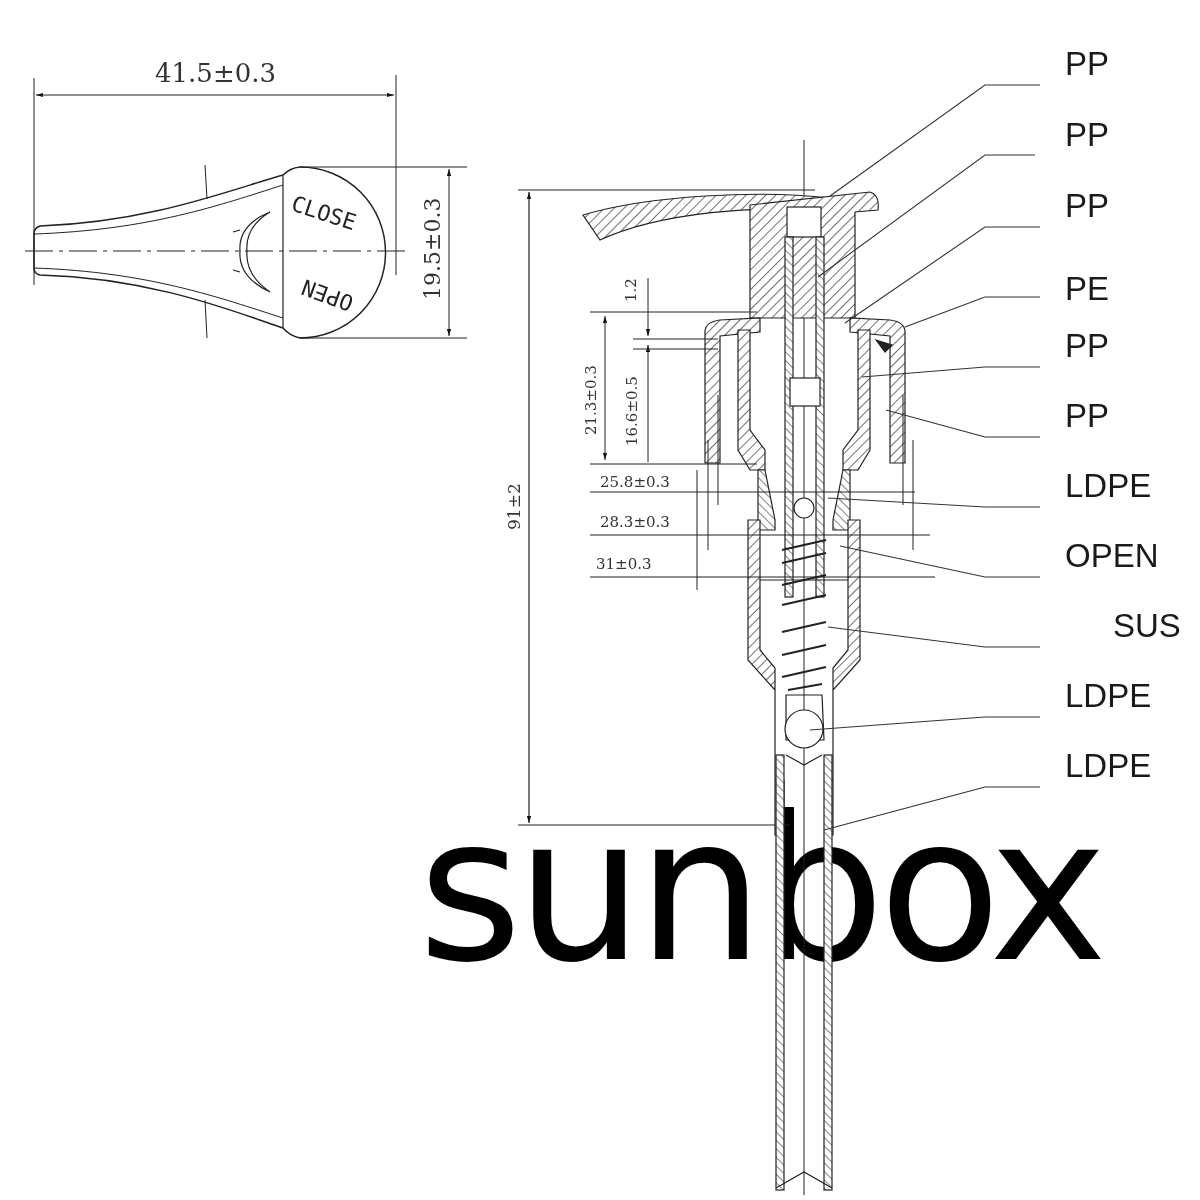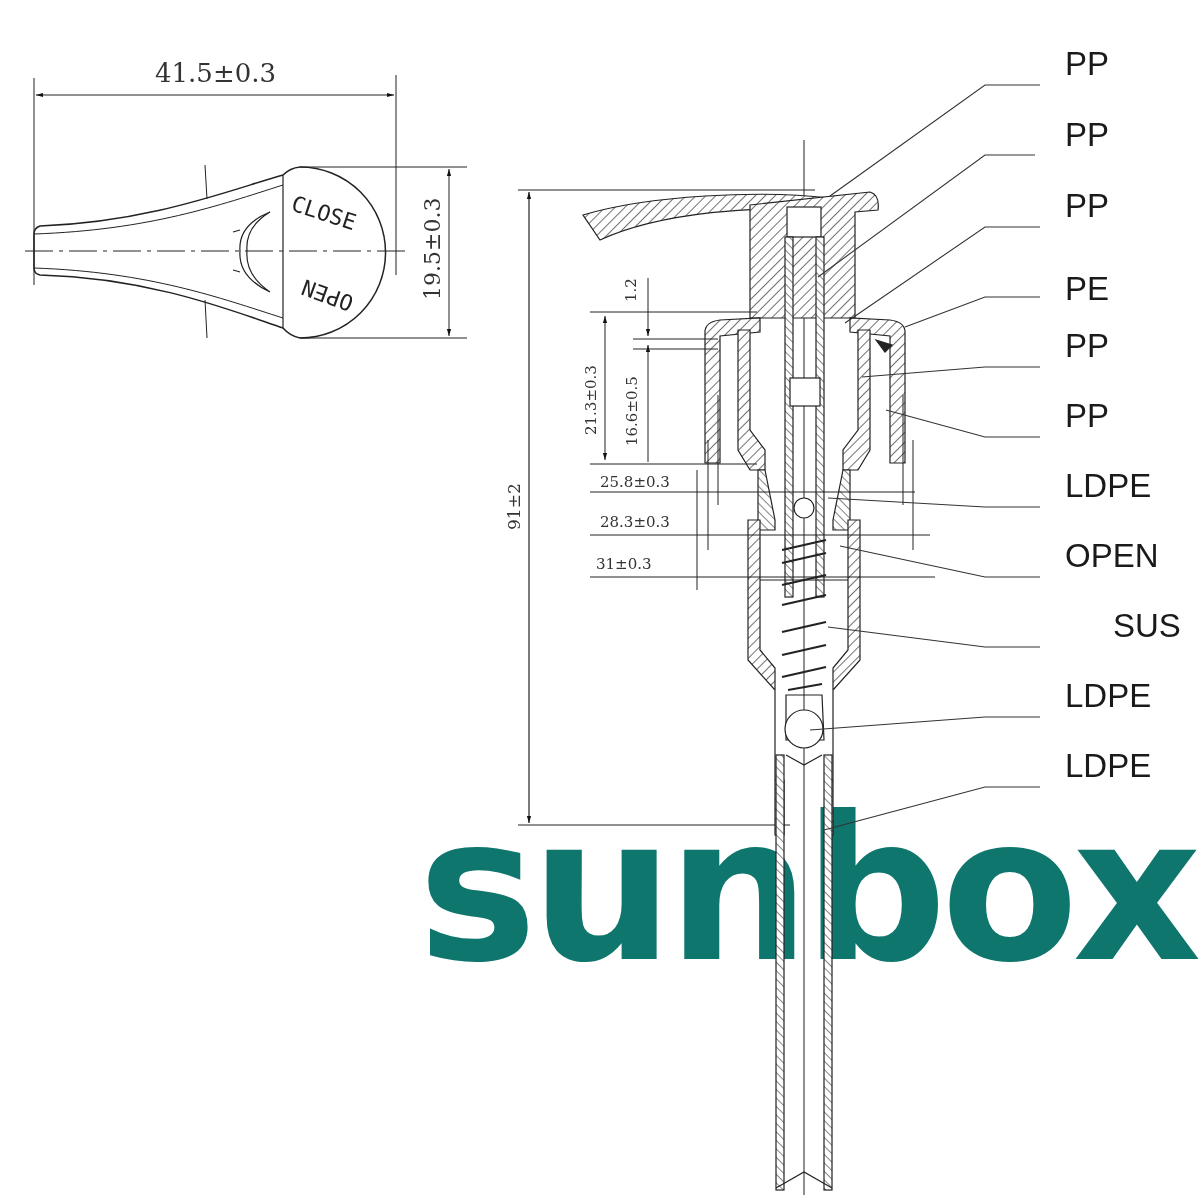--- a/index.html
+++ b/index.html
@@ -1,18 +1,18 @@
 <!DOCTYPE html>
 <html><head>
 <meta charset="utf-8">
 <style>
   html, body { margin:0; padding:0; background:#ffffff; }
   body { width:1200px; height:1200px; position:relative; overflow:hidden; font-family:"Liberation Sans", sans-serif; }
   #drawing { position:absolute; left:0; top:0; width:1200px; height:1200px; }
-  .watermark { position:absolute; left:418px; top:790px; font-family:"DejaVu Sans", sans-serif; font-weight:bold; font-size:200px; letter-spacing:-6px; color:#0f766e; line-height:1; z-index:0; }
+  .watermark { position:absolute; left:418px; top:790px; font-family:"DejaVu Sans", sans-serif; font-weight:normal; font-size:200px; letter-spacing:-6px; color:#000000; line-height:1; z-index:0; }
   .dimtxt { font-family:"DejaVu Serif", serif; font-size:17px; fill:#333; }
   .dimtxt-sm { font-family:"DejaVu Serif", serif; font-size:15px; fill:#333; }
   .label { position:absolute; font-family:"Liberation Sans", sans-serif; font-size:33px; color:#1a1a1a; z-index:2;margin-left:44px; }
   svg { position:relative; z-index:1; }
 </style>
 </head>
 <body>
 
 <div class="watermark">sunbox</div>
 

